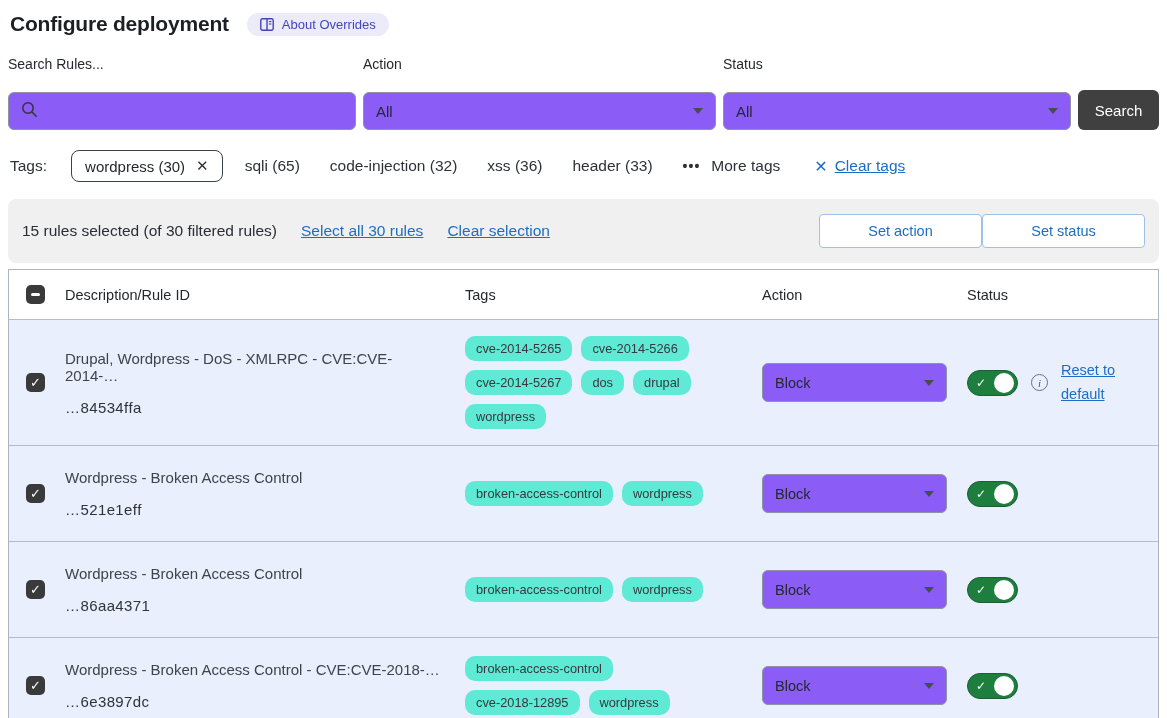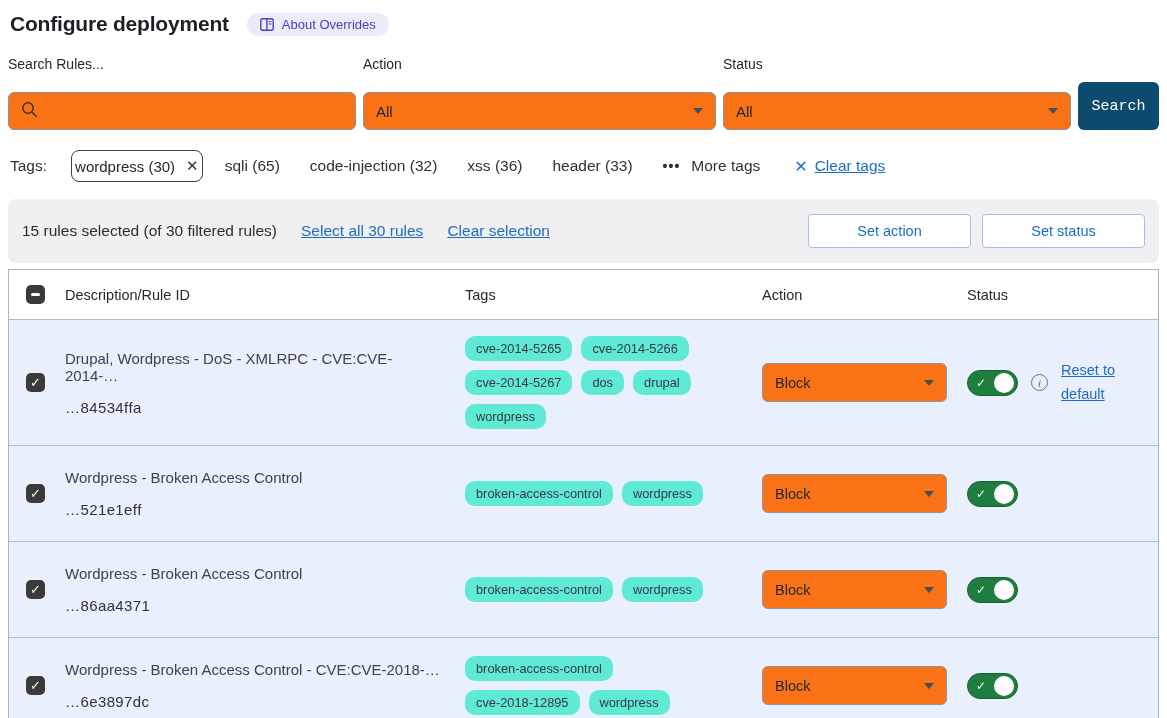--- a/index.html
+++ b/index.html
@@ -11,53 +11,53 @@
   .page-header { display: flex; align-items: center; gap: 18px; margin: 4px 0 20px 2px; }
   .page-title { font-size: 21px; font-weight: 700; color: #1c2025; letter-spacing: -0.2px; }
   .about-badge { display: inline-flex; align-items: center; gap: 8px; background: #ecebfa;
     color: #4444bb; padding: 4px 13px; border-radius: 13px; font-size: 13px; cursor: pointer; }
   .about-badge svg { display: block; }
 
   
   .filters { display: flex; align-items: flex-end; gap: 7px; margin-bottom: 20px; }
   .field { display: flex; flex-direction: column; gap: 20px; }
   .field-label { font-size: 14px; color: #24292f; }
-  .control { height: 38px; border: 1px solid #8d949e; border-radius: 6px; background: #f97316;
+  .control { height: 38px; border: 1px solid #8d949e; border-radius: 6px; background: #8b5cf6;
     display: flex; align-items: center; padding: 0 12px; font-size: 15px; color: #24292f; }
   .search-box { width: 348px; gap: 9px; }
   .search-box input { border: none; outline: none; flex: 1; font: inherit; background: transparent; }
   .select { justify-content: space-between; cursor: pointer; }
   .sel-action { width: 353px; }
   .sel-status { width: 348px; }
   .caret { width: 0; height: 0; border-left: 5px solid transparent; border-right: 5px solid transparent;
     border-top: 6px solid #474d55; }
-  .search-btn { width: 88px; height: 48px; background: #0c4a6e; color: #fff; border: none;
-    border-radius: 6px; font-size: 15px; font-family: Liberation Mono, monospace; cursor: pointer; }
+  .search-btn { width: 88px; height: 40px; background: #404040; color: #fff; border: none;
+    border-radius: 6px; font-size: 15px; font-family: Liberation Sans, sans-serif; cursor: pointer; }
 
   
   .tags-row { display: flex; align-items: center; margin: 0 0 17px 2px; font-size: 15.5px; color: #2d3238; }
   .tags-label { margin-right: 24px; }
   .tag-chip { display: inline-flex; align-items: center; gap: 11px; border: 1.6px solid #3c4147;
-    border-radius: 8px; padding: 6px 3px; font-size: 15px; color: #24292f; cursor: pointer; margin-right: 22px; }
+    border-radius: 8px; padding: 6px 13px; font-size: 15px; color: #24292f; cursor: pointer; margin-right: 22px; }
   .tag-chip .x { font-size: 15px; color: #2d3238; }
   .tag-filter-list { display: flex; align-items: flex-start; gap: 30px; }
   .tag-filter { cursor: pointer; }
   .more-tags { display: inline-flex; align-items: center; gap: 11px; margin-left: 30px; cursor: pointer; }
   .dots { letter-spacing: 1px; font-weight: 700; font-size: 14px; color: #2d3238; }
   .clear-tags { display: inline-flex; align-items: center; gap: 7px; margin-left: 34px;
     color: #1d6dc4; cursor: pointer; }
   .clear-tags .x { font-size: 16px; text-decoration: none; }
   .clear-tags .txt { text-decoration: underline; }
 
   
   .selection-bar { background: #f0f0f0; border-radius: 8px; height: 64px; display: flex;
     align-items: center; padding: 0 14px; gap: 24px; margin-bottom: 6px; font-size: 15.5px; }
   .sel-summary { color: #2a2e33; }
   .sel-link { color: #1d6dc4; text-decoration: underline; cursor: pointer; }
-  .sel-actions { margin-left: auto; display: flex; gap: 11px; }
+  .sel-actions { margin-left: auto; display: flex; }
   .outline-btn { width: 163px; height: 34px; background: #fff; border: 1px solid #9fc0e8;
     color: #1d6dc4; border-radius: 4px; font-size: 14.5px; font-family: inherit; cursor: pointer; }
 
   
   .table { border: 1px solid #aeb4be; border-bottom: none; }
   .grid { display: grid; grid-template-columns: 56px 400px 297px 205px 1fr; }
   .thead { background: #fff; height: 50px; align-items: center; border-bottom: 1px solid #b6bcc6;
     font-size: 14.5px; font-weight: 400; color: #24292e; }
   .row { background: #e9effc; border-bottom: 1px solid #b6bcc6; padding: 16px 0; min-height: 96px;
     align-items: center; }

